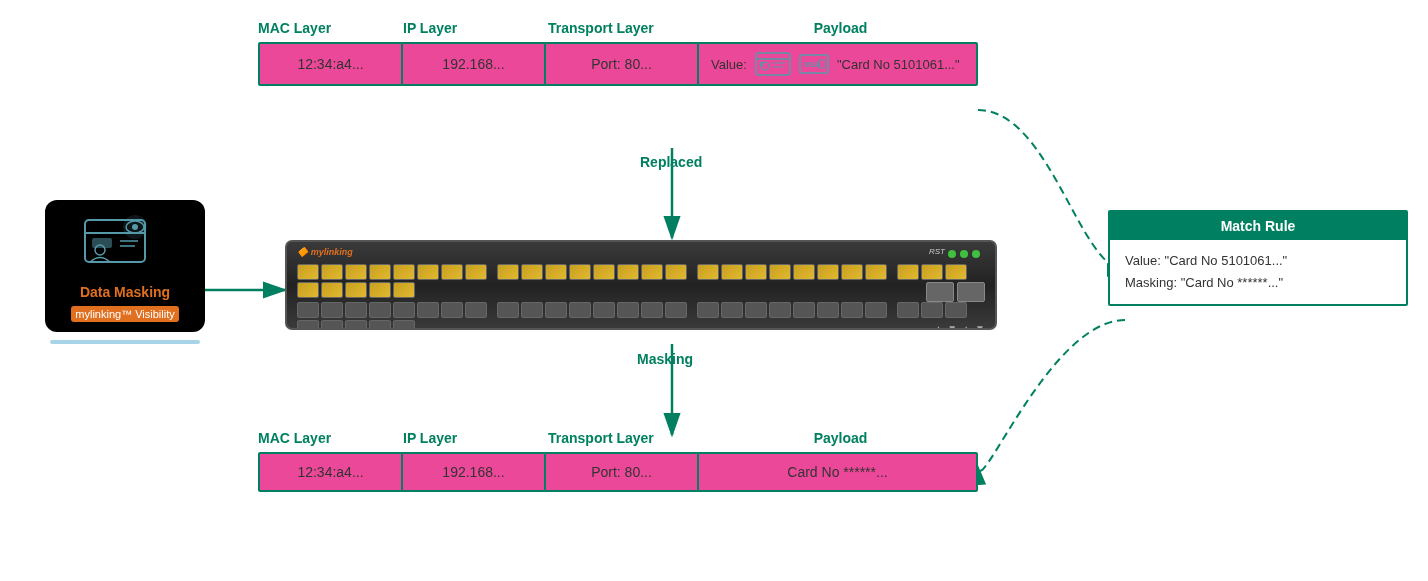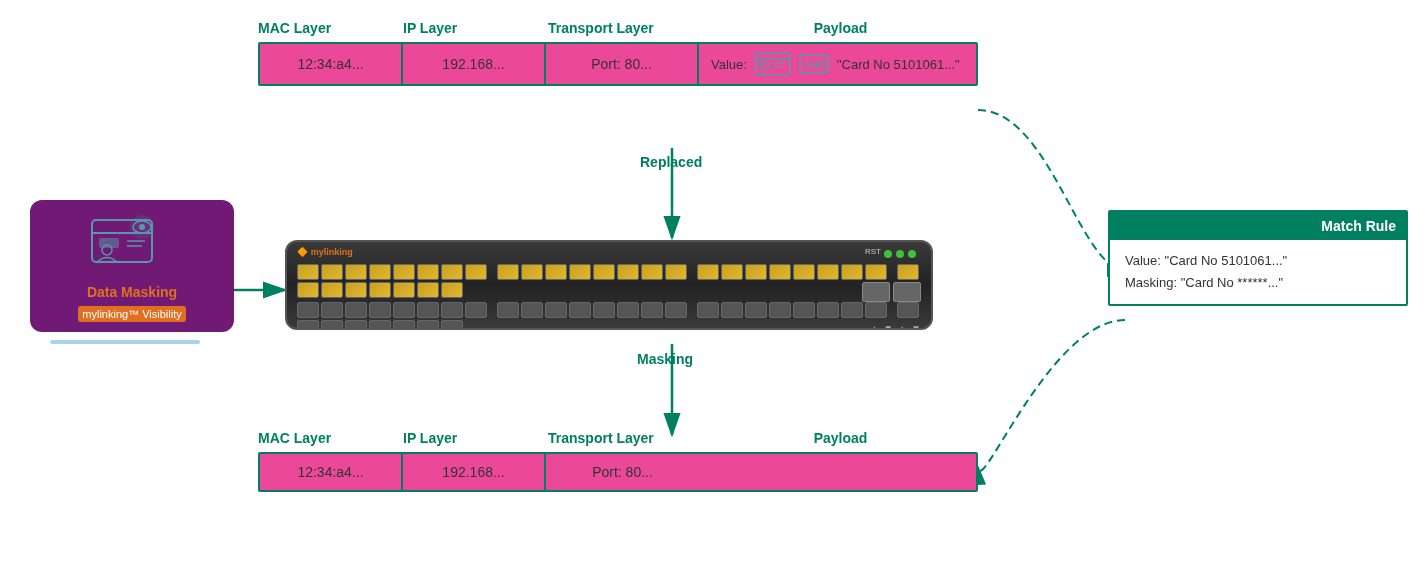--- a/index.html
+++ b/index.html
@@ -21,24 +21,24 @@
     
     .left-device {
       position: absolute;
       left: 30px;
       top: 200px;
       width: 190px;
       text-align: center;
     }
 
     .device-box {
-      background: #701a75;
+      background: #000000;
       border-radius: 12px;
       padding: 15px 10px 10px;
-      width: 204px;
+      width: 160px;
       margin: 0 auto;
     }
 
     .device-label-orange {
       color: #e07020;
       font-size: 14px;
       font-weight: bold;
       margin-bottom: 4px;
     }
 
@@ -62,27 +62,28 @@
     
     .switch-box {
       position: absolute;
       left: 285px;
       top: 240px;
       width: 800px;
       height: 100px;
     }
 
     .switch-chassis {
-      width: 648px;
+      width: 712px;
       height: 90px;
       background: linear-gradient(180deg, #3a3a3a 0%, #222 50%, #3a3a3a 100%);
-      border-radius: 12px;
+      border-radius: 7px;
       border: 2px solid #555;
       position: relative;
       overflow: hidden;
+      font-style: italic;
     }
 
     .port {
       width: 22px;
       height: 16px;
       background: #888;
       border-radius: 2px;
       border: 1px solid #666;
     }
 
@@ -188,21 +189,21 @@
       top: 210px;
       width: 300px;
       border: 2px solid #008060;
       border-radius: 2px;
       background: white;
     }
 
     .match-rule-header {
       background: #008060;
       color: white;
-      text-align: right;
+      text-align: center;
       padding: 6px 10px;
       font-size: 14px;
       font-weight: bold;
     }
 
     .match-rule-body {
       padding: 10px 15px;
       font-size: 13px;
       color: #333;
       line-height: 1.7;
@@ -415,20 +416,21 @@
     <div class="packet-labels">
       <div class="packet-label" style="width:145px;">MAC Layer</div>
       <div class="packet-label" style="width:145px;">IP Layer</div>
       <div class="packet-label" style="width:155px;">Transport Layer</div>
       <div class="packet-label" style="flex:1; text-align:center;">Payload</div>
     </div>
     <div class="packet-frame">
       <div class="packet-cell" style="width:143px;">12:34:a4...</div>
       <div class="packet-cell" style="width:143px;">192.168...</div>
       <div class="packet-cell" style="width:153px;">Port: 80...</div>
+      <div class="packet-cell" style="flex:1; border-right:none;">Card No ******...</div>
     </div>
   </div>
 
   <div class="match-rule-box">
     <div class="match-rule-header">Match Rule</div>
     <div class="match-rule-body">
       <div>
         <span>Value:</span>
         <span> </span>
         <span>"Card No 5101061..."</span>

